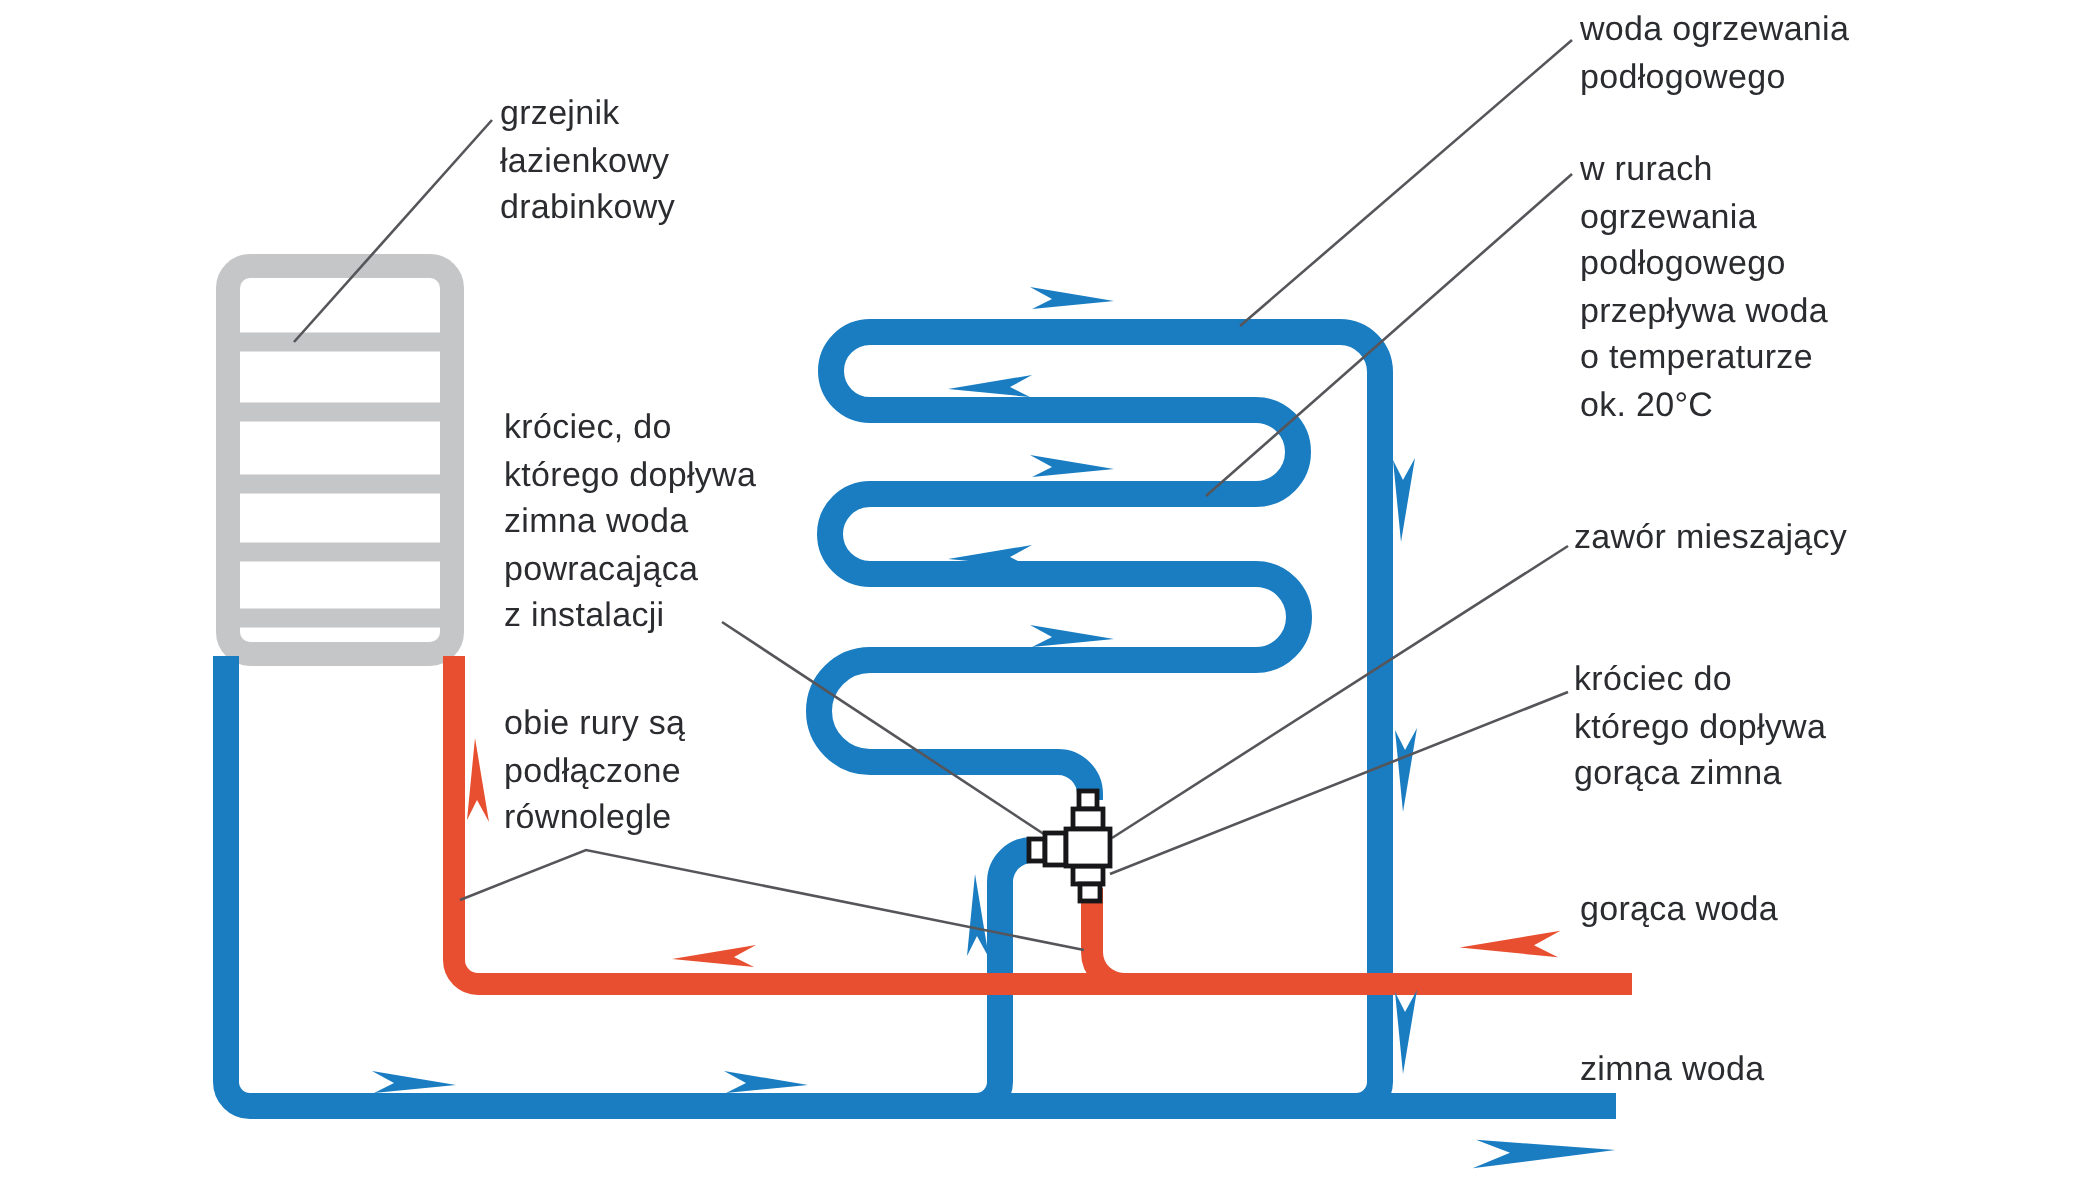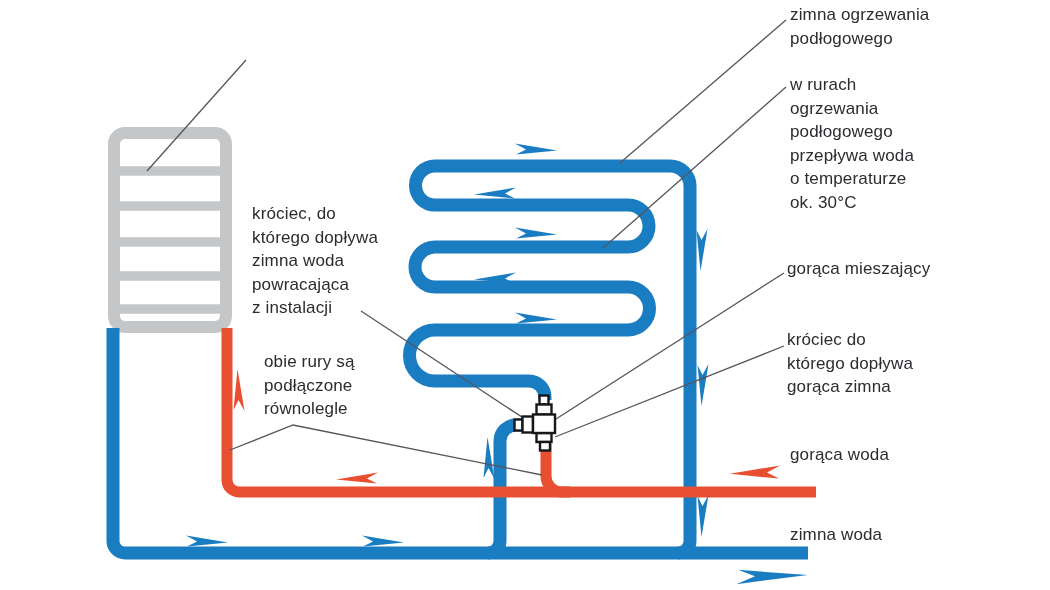--- a/index.html
+++ b/index.html
@@ -89,35 +89,38 @@
       <rect class="valve" x="539.5" y="395.5" width="9" height="9"></rect>
       <rect class="valve" x="536.5" y="404.5" width="15" height="10"></rect>
       <rect class="valve" x="514.5" y="419.5" width="8" height="11"></rect>
       <rect class="valve" x="522.5" y="416.5" width="10.5" height="16"></rect>
       <rect class="valve" x="536.5" y="433" width="15" height="9"></rect>
       <rect class="valve" x="540" y="442" width="10" height="8.5"></rect>
       <rect class="valve" x="533" y="414.5" width="22" height="18.5"></rect>
     </g>
   </svg>
 
-  <div class="lbl" style="left:790px;top:3px">zimna ogrzewania
+  <div class="lbl" style="left:250px;top:45px">grzejnik
+łazienkowy
+drabinkowy</div>
+  <div class="lbl" style="left:790px;top:3px">woda ogrzewania
 podłogowego</div>
   <div class="lbl" style="left:790px;top:73px">w rurach
 ogrzewania
 podłogowego
 przepływa woda
 o temperaturze
-ok. 30°C</div>
-  <div class="lbl" style="left:787px;top:257px">gorąca mieszający</div>
+ok. 20°C</div>
+  <div class="lbl" style="left:787px;top:257px">zawór mieszający</div>
   <div class="lbl" style="left:787px;top:328px">króciec do
 którego dopływa
 gorąca zimna</div>
   <div class="lbl" style="left:252px;top:202px">króciec, do
 którego dopływa
 zimna woda
 powracająca
 z instalacji</div>
-  <div class="lbl" style="left:264px;top:350px">obie rury są
+  <div class="lbl" style="left:252px;top:350px">obie rury są
 podłączone
 równolegle</div>
   <div class="lbl" style="left:790px;top:443px">gorąca woda</div>
   <div class="lbl" style="left:790px;top:523px">zimna woda</div>
 </div>
 
 </body></html>

